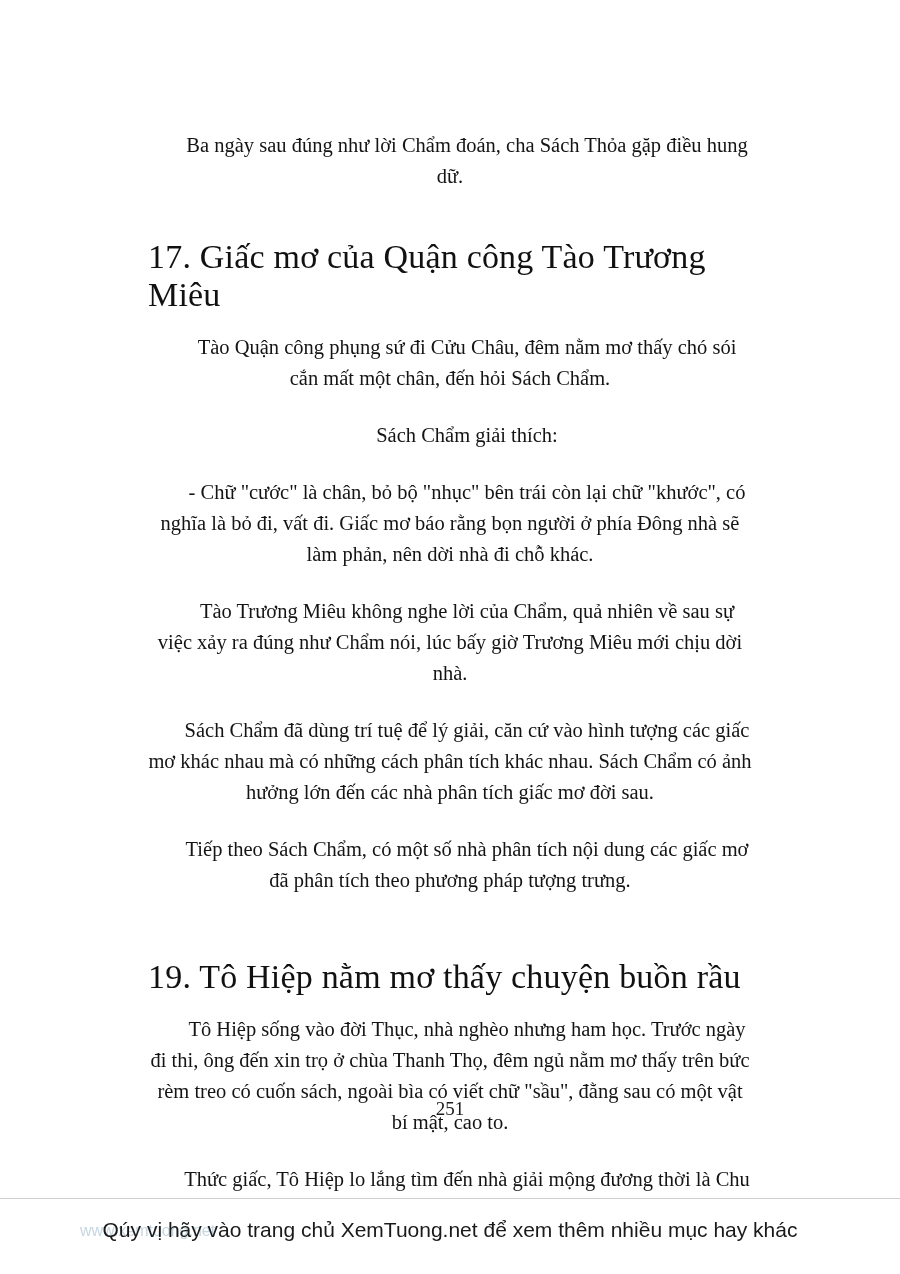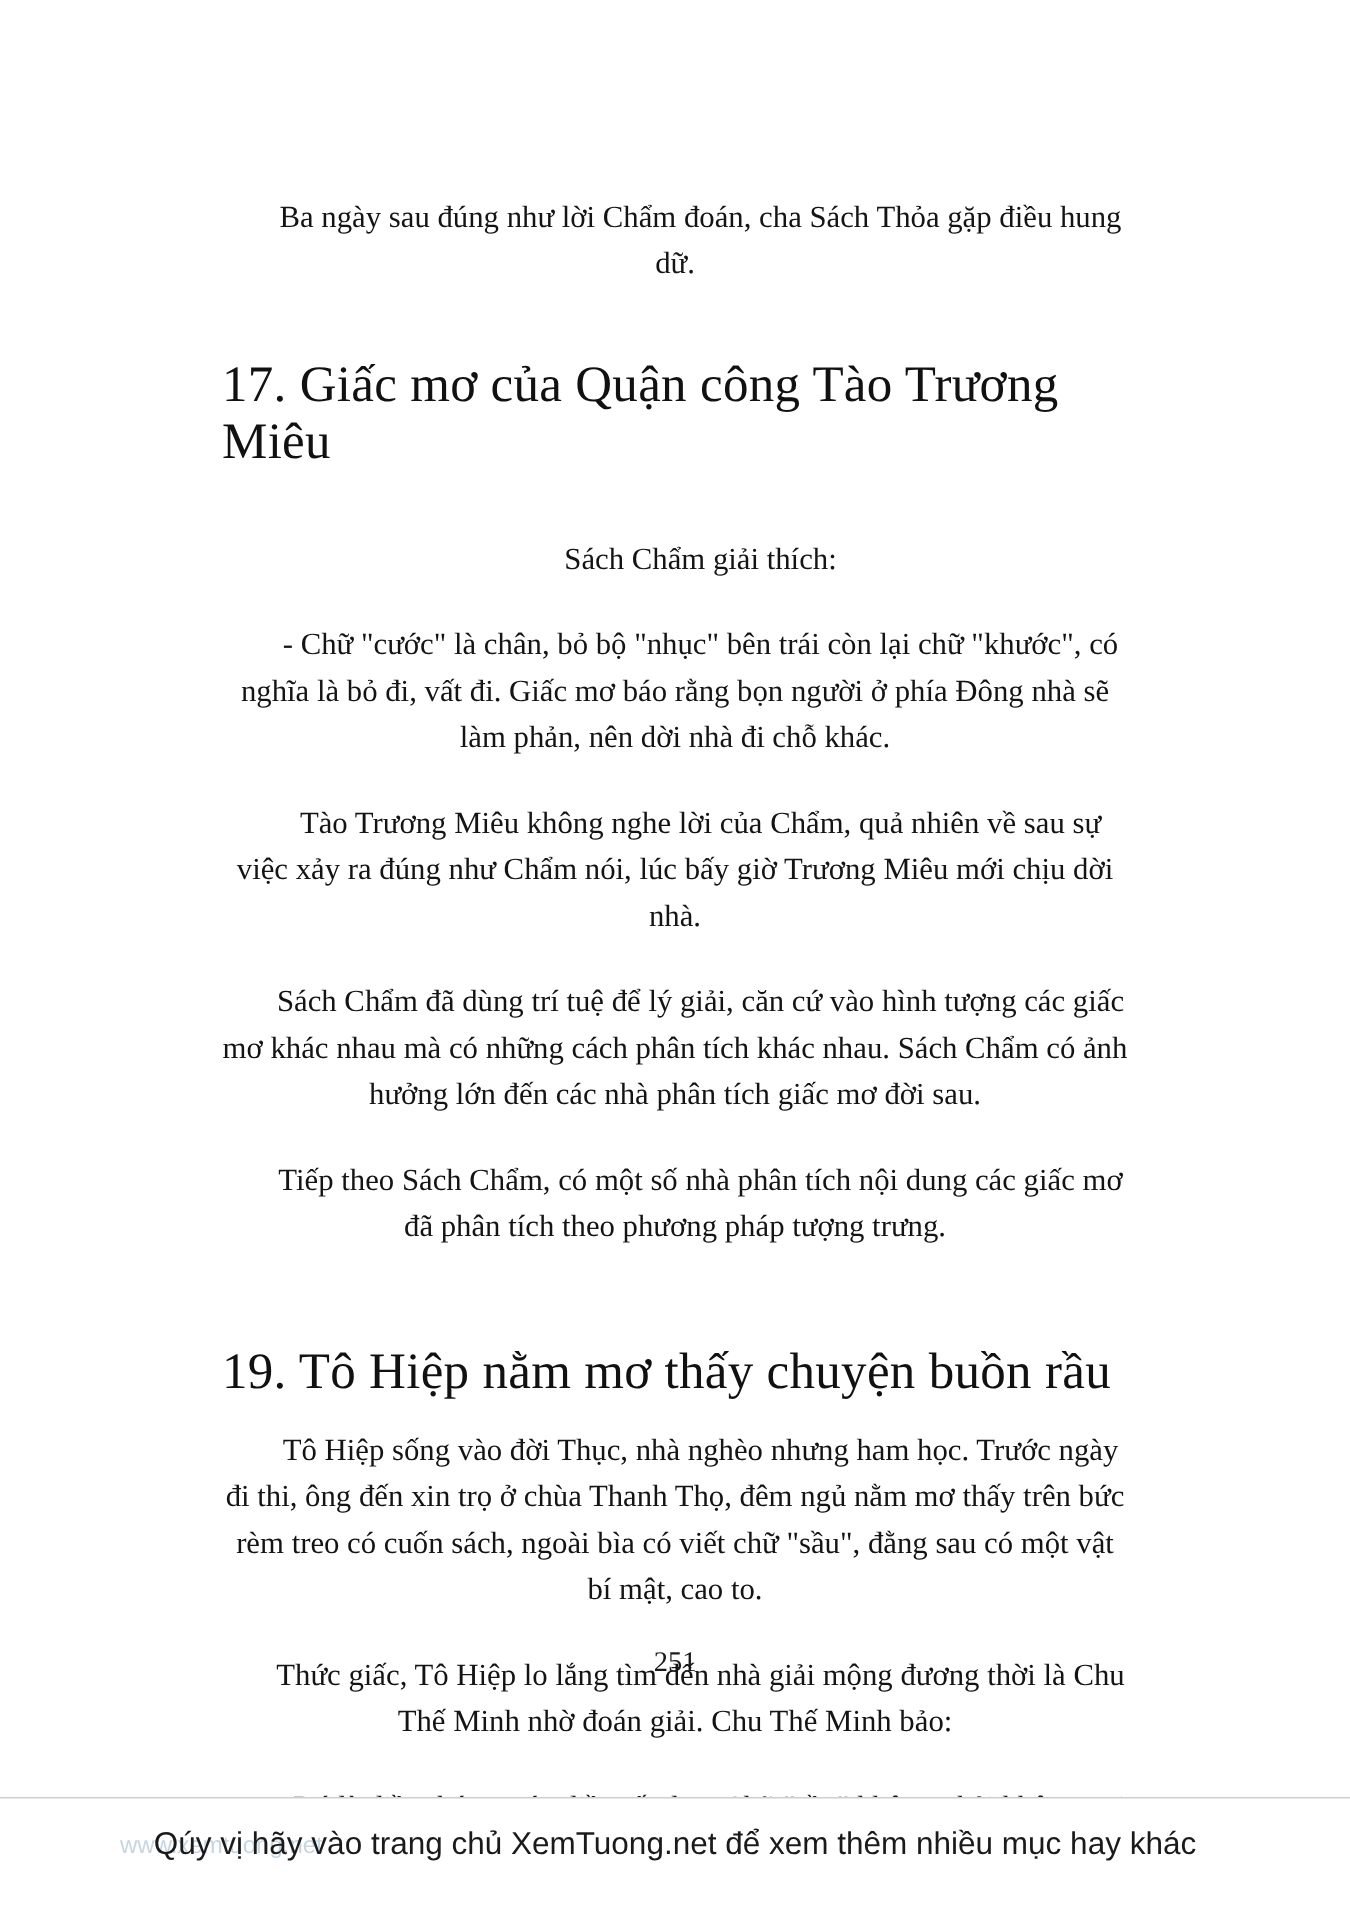--- a/index.html
+++ b/index.html
@@ -126,20 +126,21 @@
   <div class="content">
 
     <p class="indent">Ba ngày sau đúng như lời Chẩm đoán, cha Sách Thỏa gặp điều hung dữ.</p>
 
     <div class="gap-lg"></div>
 
     <h2 class="heading">17. Giấc mơ của Quận công Tào Trương Miêu</h2>
 
     <div class="gap-sm"></div>
 
+    <p class="indent">Tào Quận công phụng sứ đi Cửu Châu, đêm nằm mơ thấy chó sói cắn mất một chân, đến hỏi Sách Chẩm.</p>
     <div class="gap-md"></div>
 
     <p class="indent">Sách Chẩm giải thích:</p>
     <div class="gap-md"></div>
 
     <p class="indent">- Chữ "cước" là chân, bỏ bộ "nhục" bên trái còn lại chữ "khước", có nghĩa là bỏ đi, vất đi. Giấc mơ báo rằng bọn người ở phía Đông nhà sẽ làm phản, nên dời nhà đi chỗ khác.</p>
     <div class="gap-md"></div>
 
     <p class="indent">Tào Trương Miêu không nghe lời của Chẩm, quả nhiên về sau sự việc xảy ra đúng như Chẩm nói, lúc bấy giờ Trương Miêu mới chịu dời nhà.</p>
     <div class="gap-md"></div>

